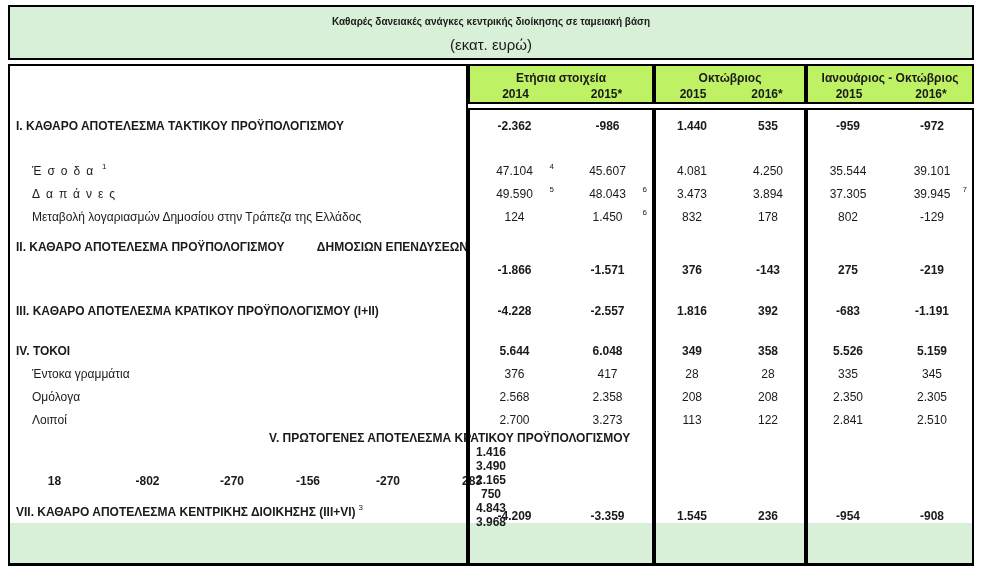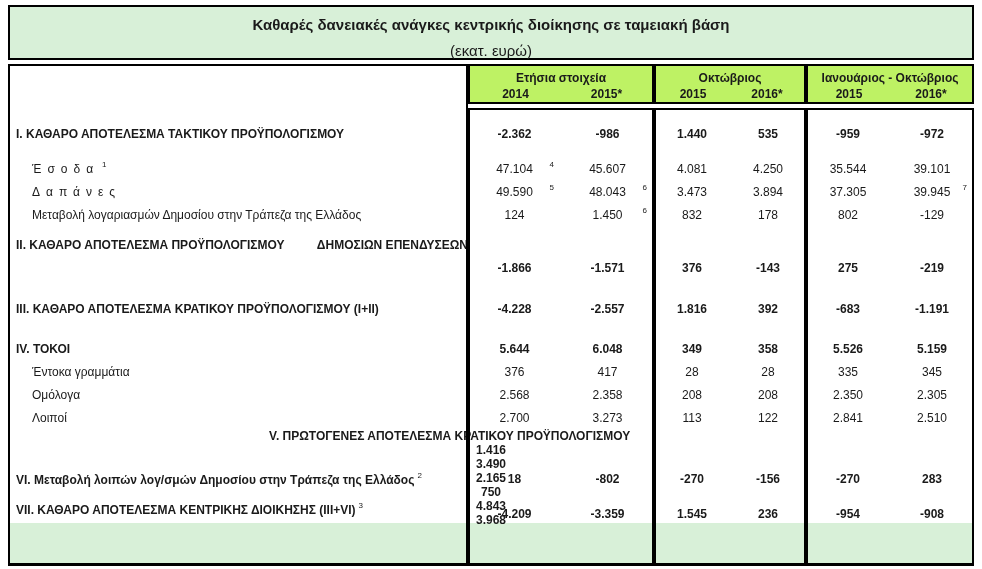--- a/index.html
+++ b/index.html
@@ -16,21 +16,21 @@
   
   #title-box {
     position: absolute;
     left: 8px; top: 5px;
     width: 966px; height: 55px;
     background: #d8f0d8;
     border: 2px solid #000;
     box-sizing: border-box;
     text-align: center;
   }
-  #title-line1 { margin-top: 9px; font-size: 15px; font-weight: bold; }
+  #title-line1 { margin-top: 9px; font-size: 10px; font-weight: bold; }
   #title-line2 { margin-top: 9px; font-size: 15px; }
 
   
   .group-header {
     position: absolute;
     top: 64px; height: 40px;
     background: #bef264;
     border: 2px solid #000;
     box-sizing: border-box;
     z-index: 3;
@@ -111,22 +111,22 @@
   .twoline .val { height: 24px; }
   .val sup {
     position: absolute; right: 7px; top: 3px;
     font-size: 8px; font-weight: normal;
   }
   .c0, .c1 { width: 93px; }
   .c2, .c3 { width: 76px; }
   .c4, .c5 { width: 84px; }
 
   
-  [data-row="0"]  { margin-top: 14px; height: 24px; }
-  [data-row="1"]  { margin-top: 11px; }
+  [data-row="0"]  { margin-top: 6px; height: 24px; }
+  [data-row="1"]  { margin-top: 21px; }
   [data-row="4"]  { margin-top: 10px; height: 44px; }
   [data-row="5"]  { margin-top: 17px; height: 24px; }
   [data-row="6"]  { margin-top: 16px; }
   [data-row="10"] { margin-top: 0; height: 24px; flex-direction: column; }
   [data-row="11"] { margin-top: 14px; height: 24px; }
   [data-row="12"] { margin-top: 11px; height: 38px; align-items: flex-start; }
   [data-row="12"] .val { height: 24px; }
 </style>
 </head>
 <body>
@@ -396,21 +396,20 @@
           <span>750</span>
         </div>
         <div class="val c4">
           <span>4.843</span>
         </div>
         <div class="val c5">
           <span>3.968</span>
         </div>
       </div>
       <div class="row section" data-row="11">
-        <div class="cell-label"><span class="label-line1"><span class="label-text">VI. Μεταβολή λοιπών λογ/σμών Δημοσίου στην Τράπεζα της Ελλάδος</span><sup>2</sup></span></div>
         <div class="val c0">
           <span>18</span>
         </div>
         <div class="val c1">
           <span>-802</span>
         </div>
         <div class="val c2">
           <span>-270</span>
         </div>
         <div class="val c3">

